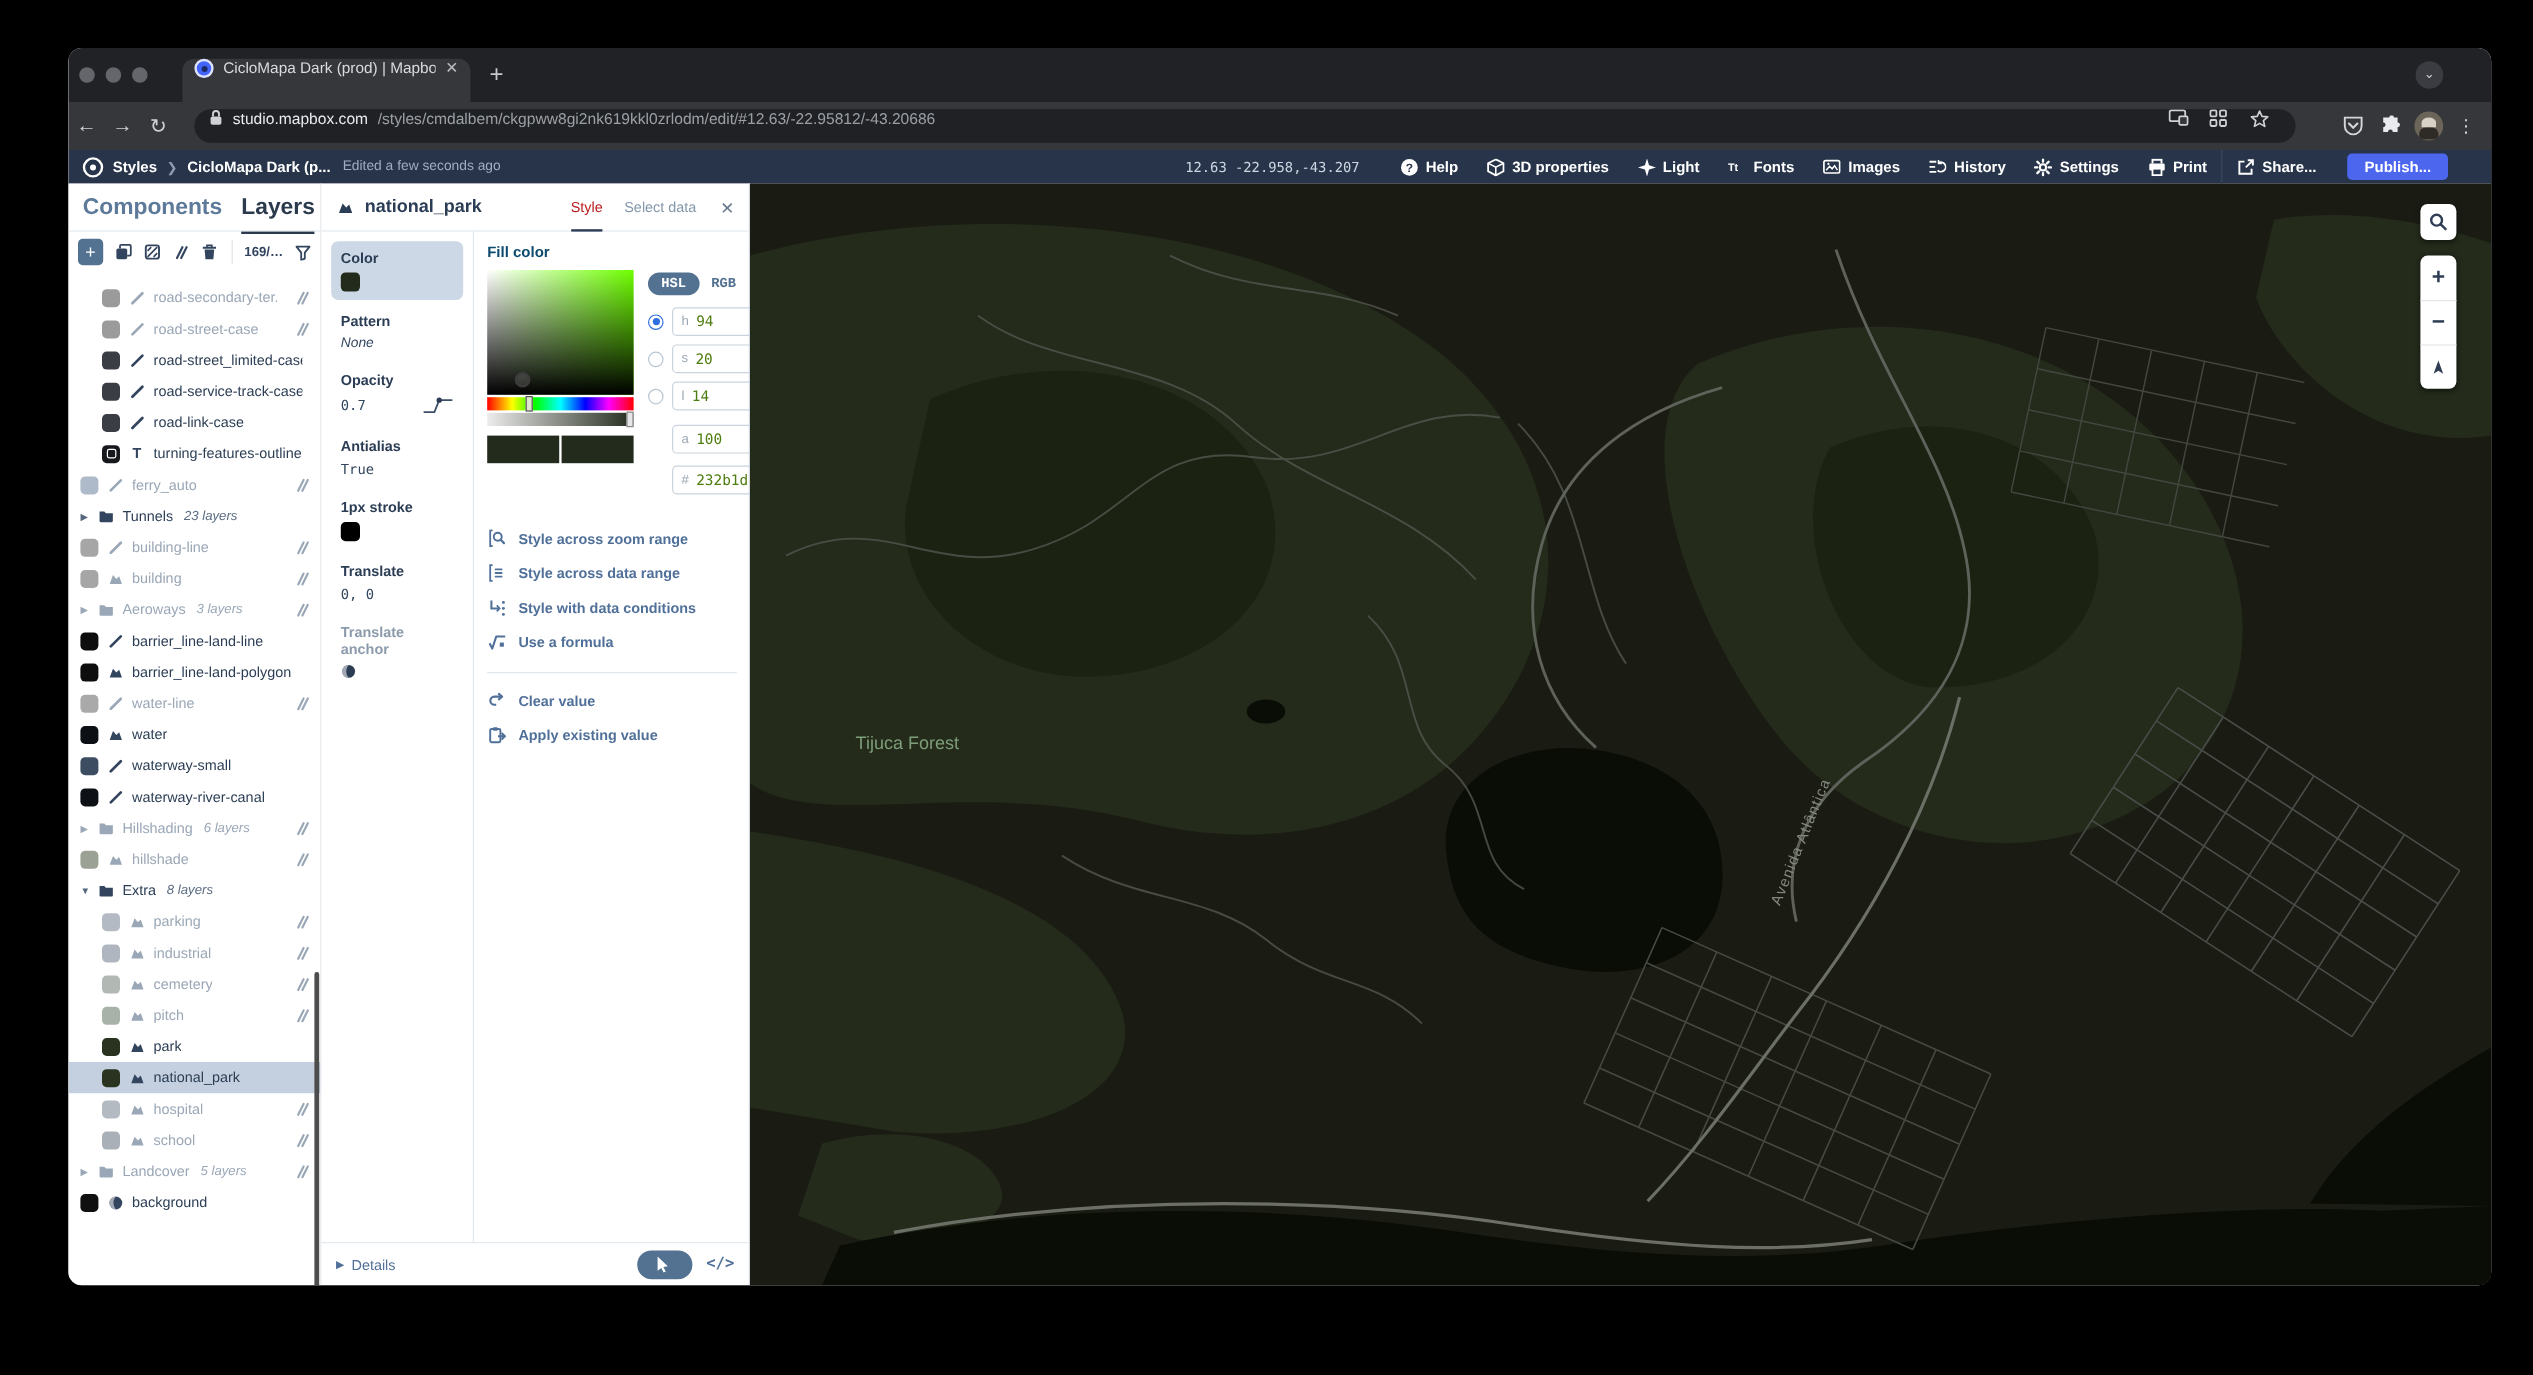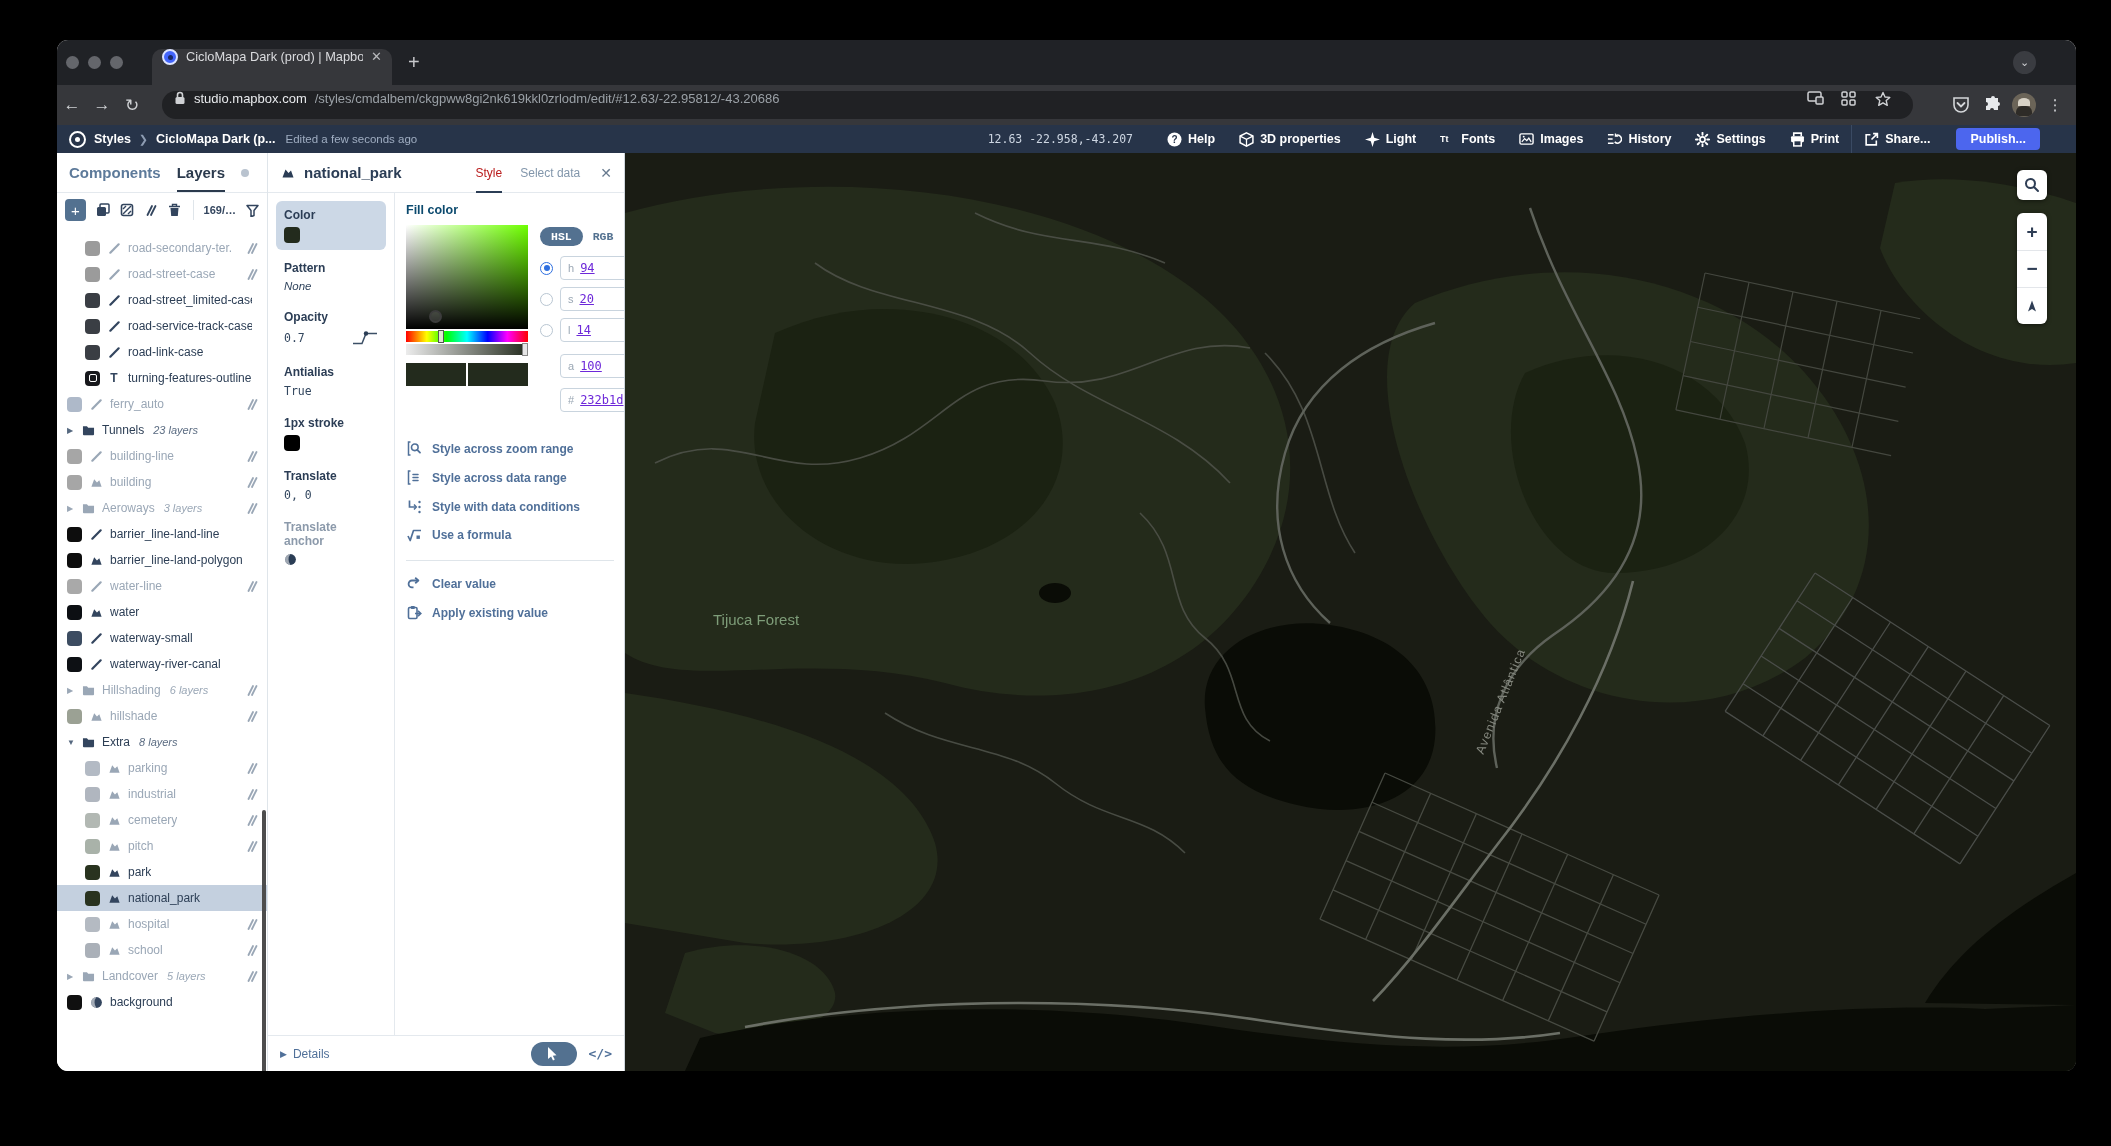--- a/index.html
+++ b/index.html
@@ -54,21 +54,21 @@
   .publish { background:#4c66ee; color:#fff; font-weight:bold; border-radius:4px; padding:4px 14px;
              margin:0 36px 0 14px; font-size:12.5px; }
 
   
   .content { position:absolute; left:0; top:113px; width:100%; height:918px; display:flex; }
 
   
   .sidebar { width:211px; background:#fff; border-right:1px solid #dfe5ea; position:relative; }
   .sb-tabs { height:40px; display:flex; align-items:center; gap:16px; padding:0 12px;
              border-bottom:1px solid #e4e9ee; }
-  .sb-tab { font-size:15px; font-weight:bold; color:#5d7a9a; }
+  .sb-tab { font-size:19px; font-weight:bold; color:#5d7a9a; }
   .sb-tab.active { color:#2b3a4d; position:relative; }
   .sb-tab.active::after { content:""; position:absolute; left:0; right:0; bottom:-11px; height:2px; background:#2b3a4d; }
   .sb-dot { width:8px; height:8px; border-radius:50%; background:#b9c3cf; }
   .sb-tools { height:34px; display:flex; align-items:center; gap:10px; padding:0 8px; }
   .addbtn { width:30px; height:22px; border-radius:4px; background:#537190; color:#fff; font-size:15px;
             display:flex; align-items:center; justify-content:center; }
   .toolic { color:#33455e; display:inline-flex; }
   .tooldiv { width:1px; height:20px; background:#dfe5ea; margin-left:2px; }
   .count { font-size:11px; font-weight:bold; color:#33455e; }
   .layers-list { position:absolute; left:0; right:0; top:78px; bottom:0; overflow:hidden; padding-top:4px; }
@@ -126,21 +126,21 @@
   .mode { display:flex; align-items:center; gap:10px; margin:2px 0 10px;font-family:Liberation Mono, monospace; }
   .mode-hsl { background:#537190; color:#fff; font-weight:bold; font-size:11.5px; border-radius:11px; padding:3px 11px;}
   .mode-rgb { color:#537190; font-weight:bold; font-size:11.5px; }
   .chrow { display:flex; align-items:center; gap:7px; margin-bottom:7px; }
   .radio { width:13px; height:13px; border-radius:50%; border:1.5px solid #b9c6d2; background:#fff; flex:0 0 auto;}
   .radio.on { border-color:#2e6fe0; position:relative; }
   .radio.on::after{content:"";position:absolute;left:2.5px;top:2.5px;width:6px;height:6px;border-radius:50%;background:#2e6fe0;}
   .vbox { border:1px solid #c9d4de; border-radius:4px; height:24px; display:flex; align-items:center;
           padding:0 7px; gap:6px; flex:1; }
   .vbox .pre { color:#9aa7b4; font-size:11px; }
-  .vbox .val { font-family:"DejaVu Sans Mono", monospace; font-size:12px; color:#6d28d9;text-decoration:underline; }
+  .vbox .val { font-family:"DejaVu Sans Mono", monospace; font-size:12px; color:#4d7c0f; }
   .vbox.full { margin-left:20px; }
   .actions { margin-top:22px; }
   .action { display:flex; align-items:flex-end; gap:10px; color:#507099; font-weight:bold; font-size:12px;
             margin-bottom:14px; }
   .action .aicon { display:inline-flex; width:16px; justify-content:center; }
   .adiv { height:1px; background:#dfe5ea; margin:18px 0 16px; }
   .p-foot { position:absolute; left:0; right:0; bottom:0; height:36px; border-top:1px solid #e4e9ee;
             display:flex; align-items:center; padding:0 12px; }
   .details { color:#507099; font-size:12px; display:flex; gap:6px; align-items:center; }
   .foot-right { margin-left:auto; display:flex; align-items:center; gap:12px; }

